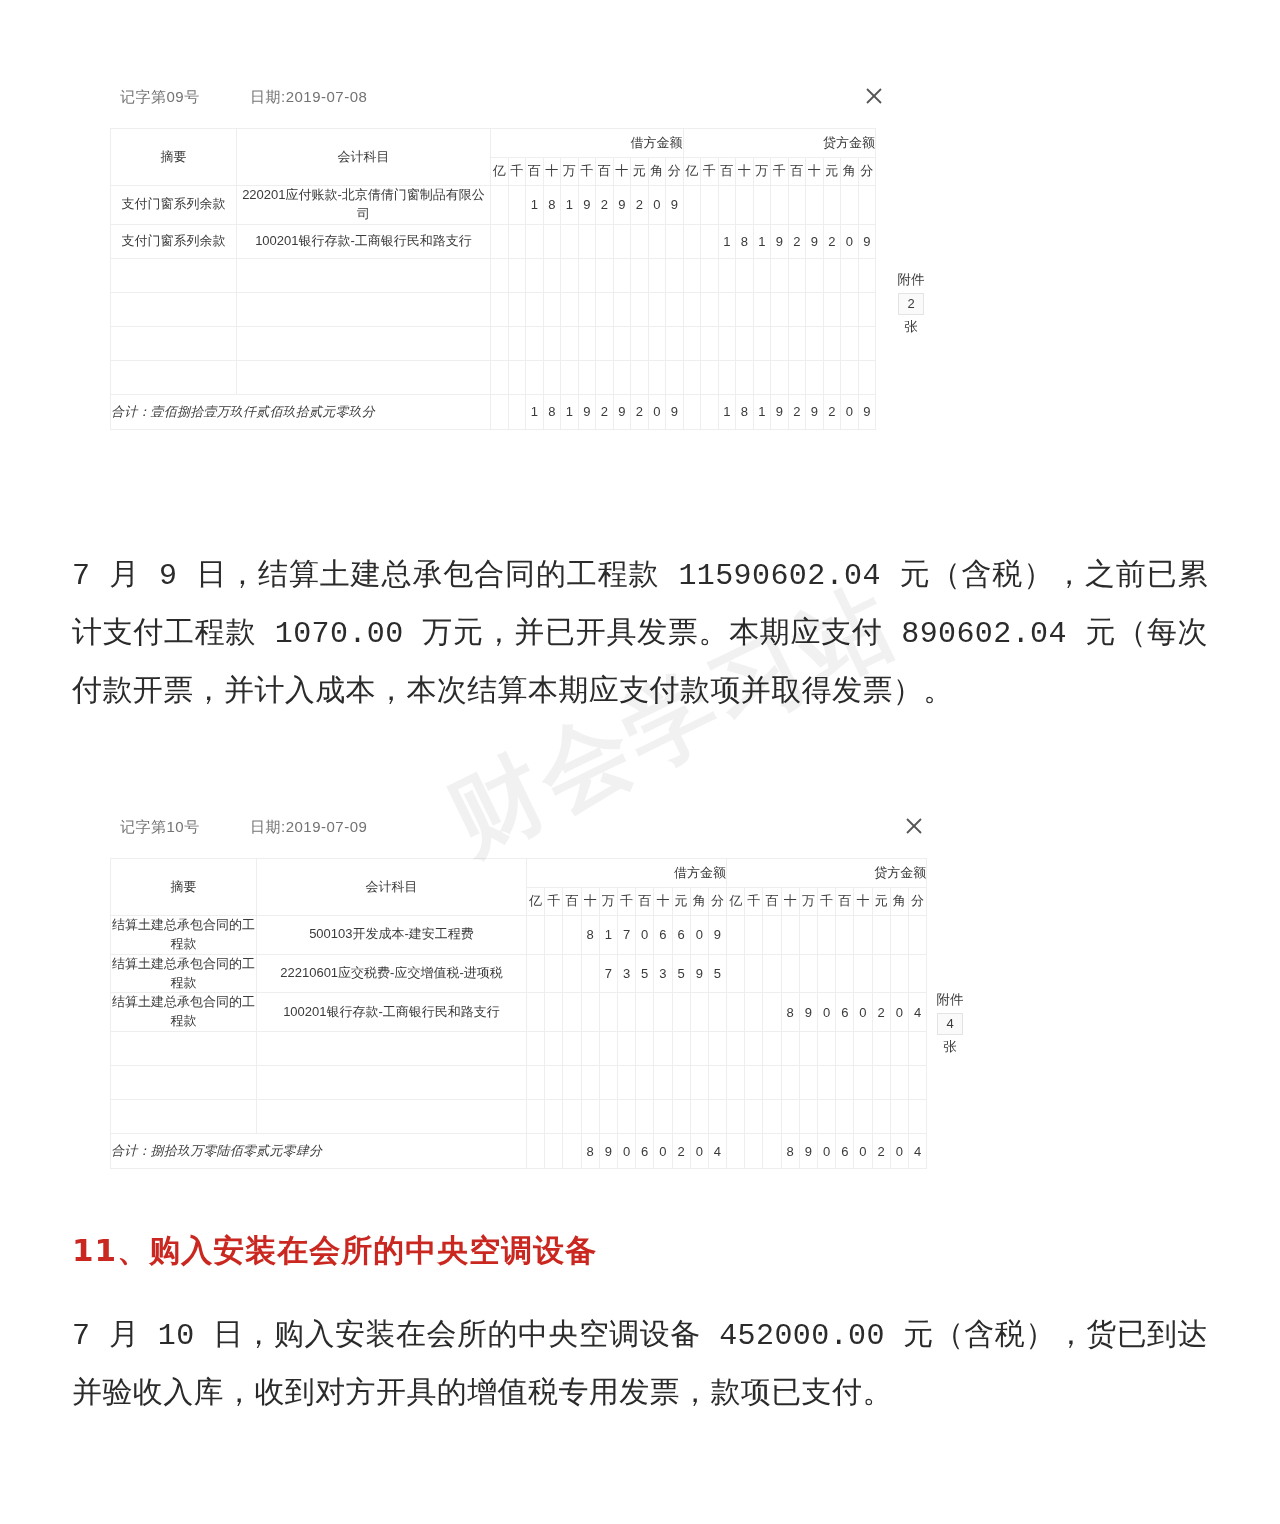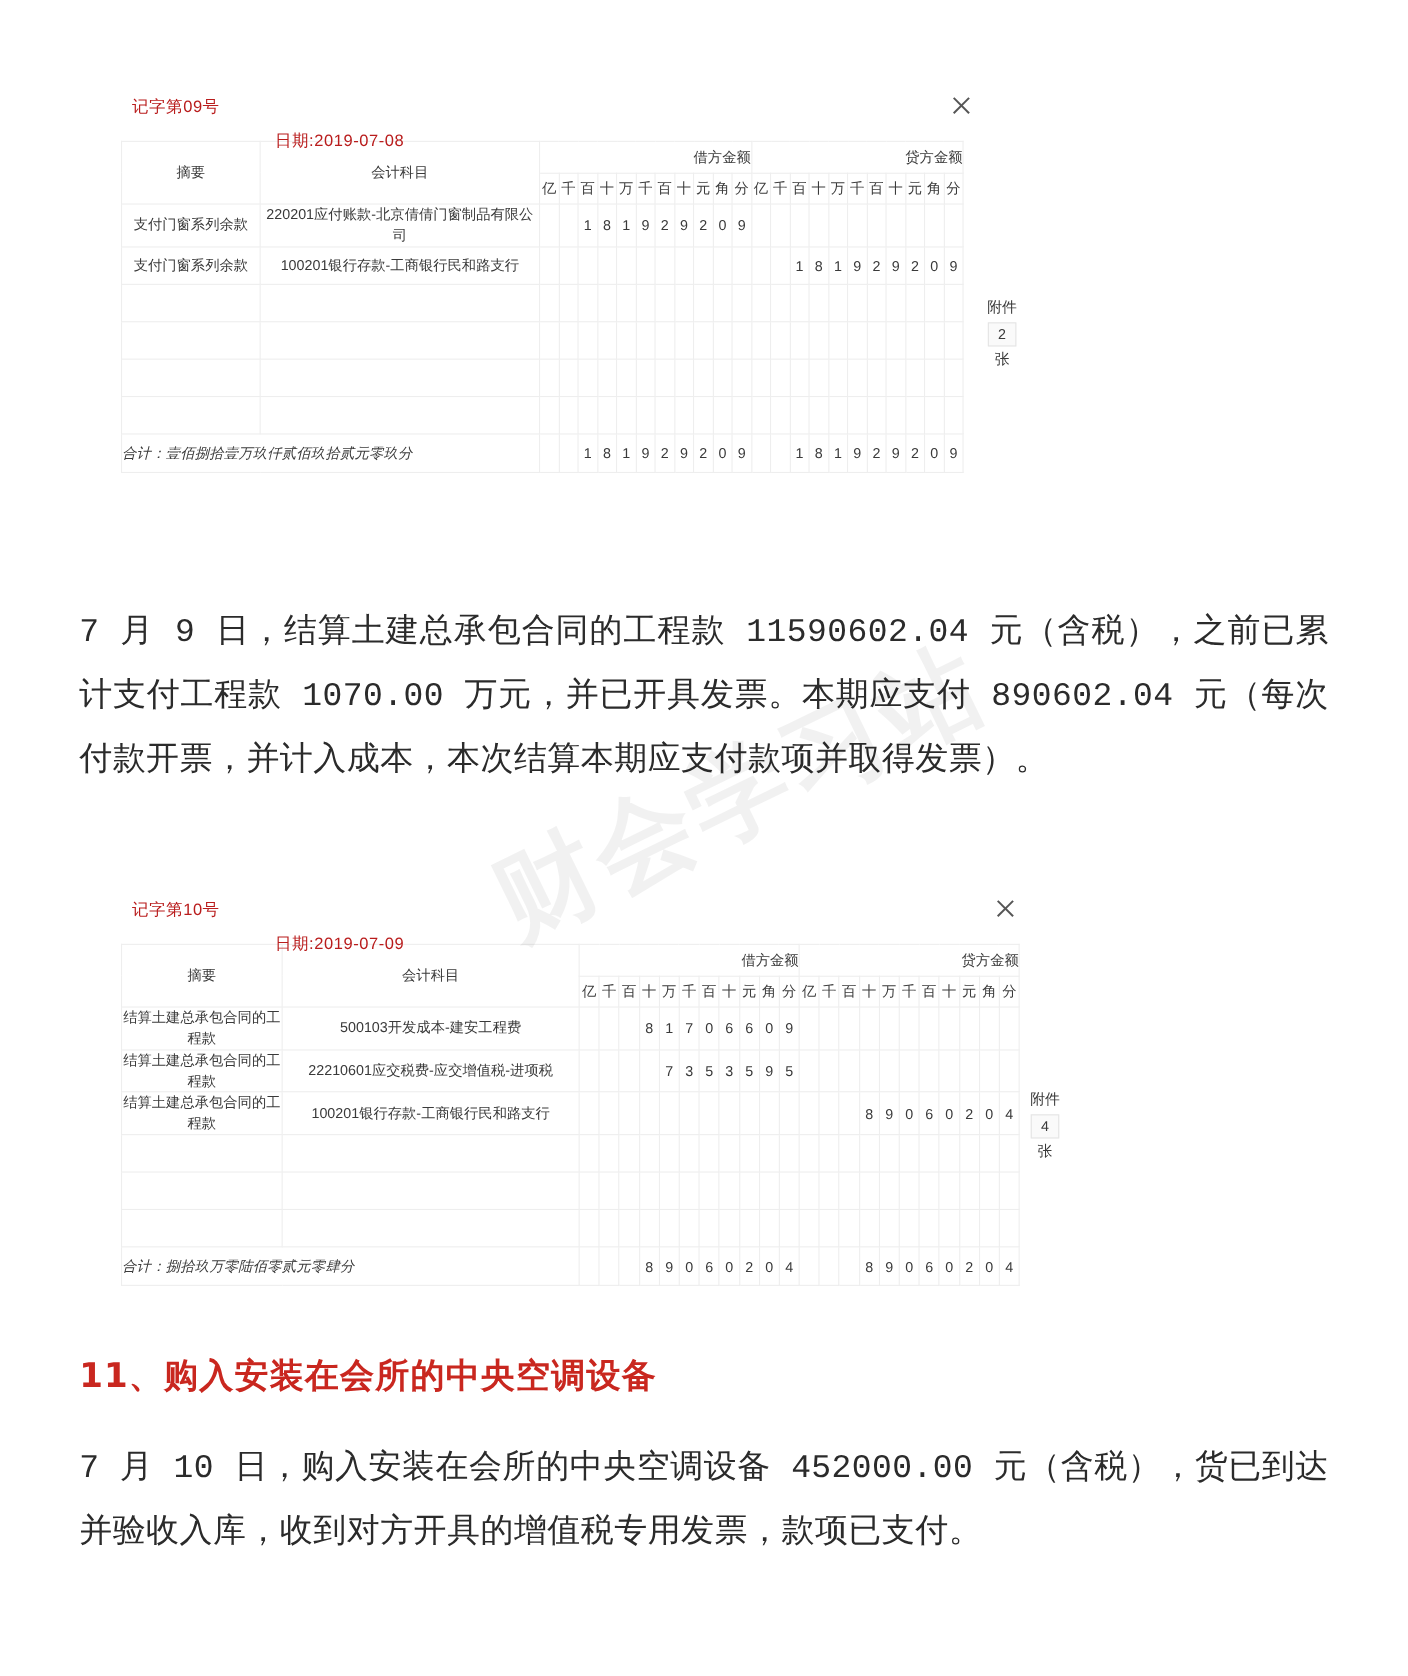--- a/index.html
+++ b/index.html
@@ -41,34 +41,33 @@
 
   
   .voucher {
     position: absolute;
     z-index: 2;
   }
   .voucher-head {
     position: relative;
     height: 44px;
     font-size: 15px;
-    color: #b91c1c;
+    color: #737373;
   }
   .voucher-no {
     position: absolute;
     left: 10px;
     top: 4px;
     letter-spacing: 0.5px;
   }
   .voucher-date {
     position: absolute;
     left: 140px;
     top: 4px;
     letter-spacing: 0.5px;
-    margin-top: 31px;
   }
   .close-icon {
     position: absolute;
     top: -2px;
     width: 28px;
     height: 28px;
     cursor: pointer;
   }
   .close-icon svg { display: block; }
 

